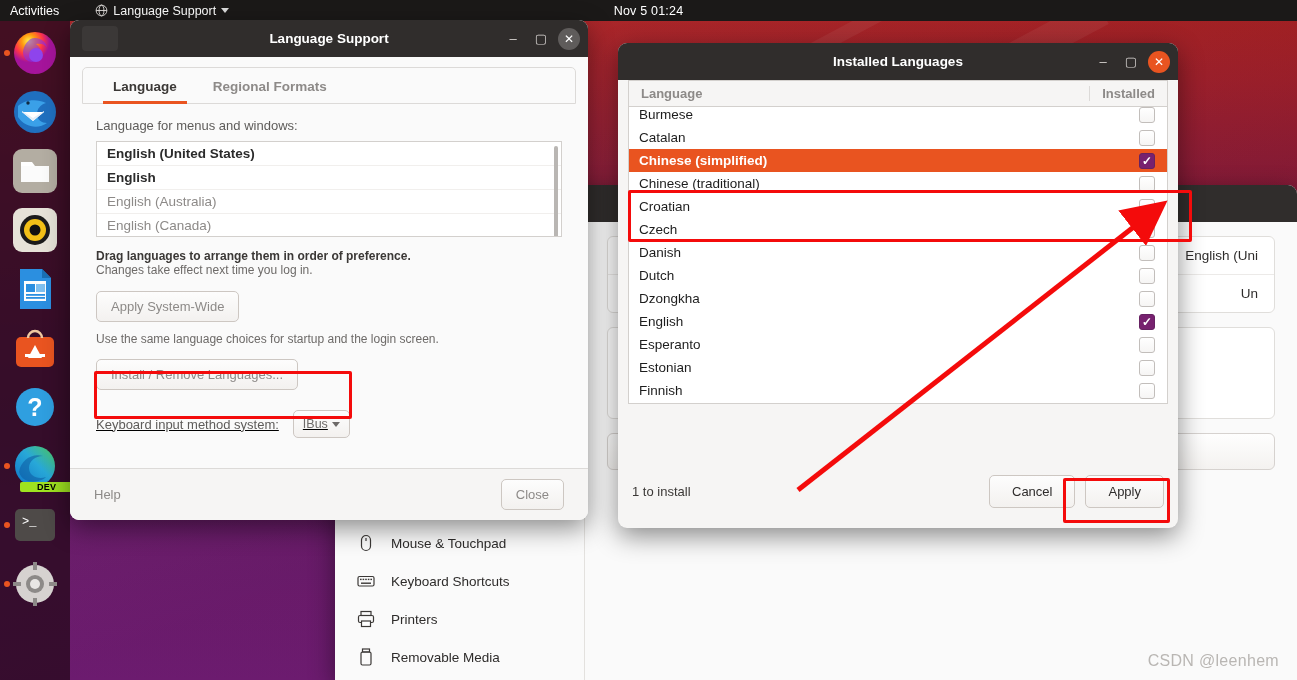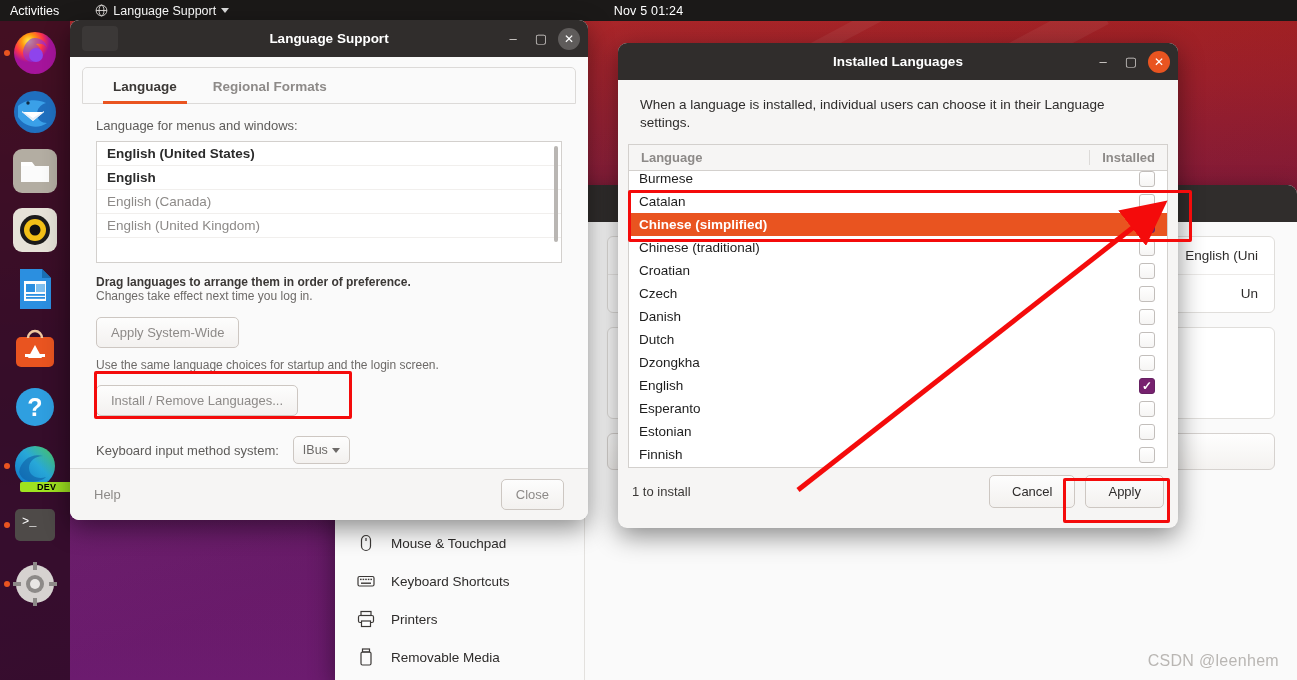--- a/index.html
+++ b/index.html
@@ -91,21 +91,21 @@
           border-top: 1px solid #dcdad8; border-left:1px solid #dcdad8; border-right:1px solid #dcdad8;
           border-top-left-radius:5px; border-top-right-radius:5px; margin-left:12px; margin-right:12px;}
   .tab { padding: 11px 18px 9px; font-size: 13.5px; color: #8d8a88; font-weight: bold; position: relative; }
   .tab.active { color: #3b3836; }
   .tab.active::after {
     content: ""; position: absolute; left: 8px; right: 8px; bottom: -1px; height: 3px; background: #e95420;
   }
   .ls-body { padding: 14px 26px 0; }
   .ls-label { color: #5e5c5a; font-size: 13px; margin-bottom: 8px; }
   .langlist {
-    border: 1px solid #d3d0cd; background: #fff; height: 122px; position: relative; overflow: hidden;
+    border: 1px solid #d3d0cd; background: #fff; height: 96px; position: relative; overflow: hidden;
   }
   .langrow { padding: 4px 10px; font-size: 13.5px; border-bottom: 1px solid #f1efed; }
   .langrow.strong { color: #2b2b2b; font-weight: 600; }
   .langrow.dim { color: #8d8a88; }
   .ll-scroll {
     position: absolute; right: 3px; top: 4px; width: 4px; height: 96px;
     background: #b9b6b3; border-radius: 2px;
   }
   .hint-bold { font-weight: bold; color: #3b3836; font-size: 12px; margin-top: 12px; }
   .hint { color: #6d6a68; font-size: 12px; }
@@ -421,38 +421,39 @@
   <div class="tabs">
     <div class="tab active">Language</div>
     <div class="tab">Regional Formats</div>
   </div>
 
   <div class="ls-body">
     <div class="ls-label">Language for menus and windows:</div>
     <div class="langlist">
       <div class="langrow strong">English (United States)</div>
       <div class="langrow strong">English</div>
+      <div class="langrow dim">English (Australia)</div>
       <div class="langrow dim">English (Canada)</div>
       <div class="langrow dim">English (United Kingdom)</div>
       <div class="ll-scroll"></div>
     </div>
 
     <div class="hint-bold">Drag languages to arrange them in order of preference.</div>
     <div class="hint">Changes take effect next time you log in.</div>
 
     <div style="margin-top:14px">
       <span class="gbtn">Apply System-Wide</span>
     </div>
     <div class="hint" style="margin-top:10px">Use the same language choices for startup and the login screen.</div>
 
     <div style="margin-top:13px">
       <span class="gbtn">Install / Remove Languages...</span>
     </div>
 
-    <div style="margin-top:20px; display:flex; align-items:center; gap:14px;">
+    <div style="margin-top:20px; display:flex; align-items:center; gap:14px;text-decoration:underline;">
       <span class="ls-label" style="margin:0">Keyboard input method system:</span>
       <span class="combo">
         <span>IBus</span>
         <span class="caret-down" style="border-top-color:#6d6a68"></span>
       </span>
     </div>
   </div>
 
   <div class="ls-foot">
     <span class="link-ish">Help</span>
@@ -463,21 +464,20 @@
 <div class="win" id="installed">
   <div class="titlebar">
     <div class="tb-title">Installed Languages</div>
     <div class="tb-btns">
       <div class="tb-btn">–</div>
       <div class="tb-btn">▢</div>
       <div class="tb-btn close orange">✕</div>
     </div>
   </div>
 
-  <div class="dlg-intro">When a language is installed, individual users can choose it in their Language settings.</div>
 
   <div class="tbl">
     <div class="tbl-head">
       <span>Language</span>
       <span class="hdr-sep">Installed</span>
     </div>
     <div style="margin-top:-4px">
       <div class="trow">
         <span>Burmese</span>
         <span class="cb"></span>

